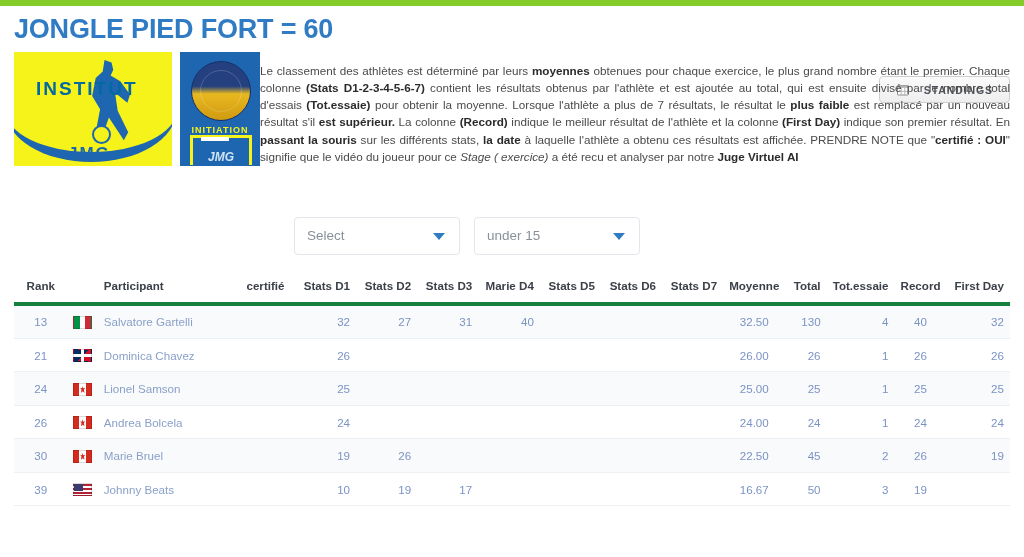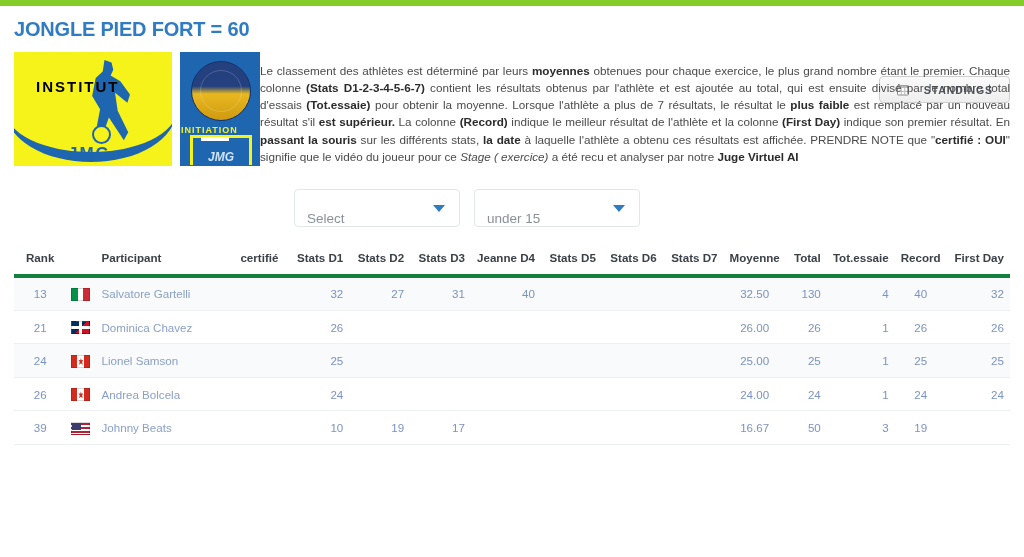--- a/index.html
+++ b/index.html
@@ -10,21 +10,21 @@
     background: #ffffff;
     font-family: "Liberation Sans", sans-serif;
   }
   #page { position: relative; width: 1024px; height: 557px; overflow: hidden; background:#fff; }
 
   .topbar { height: 6px; width: 100%; background: #83cc2a; }
 
   .title {
     margin: 0;
     padding: 8px 0 0 14px;
-    font-size: 20px;
+    font-size: 27px;
     line-height: 30px;
     font-weight: bold;
     color: #2f7bc4;
     letter-spacing: -0.2px;
     font-family: "Liberation Sans", sans-serif;
   }
 
   .btn-row {
     position: absolute;
     top: 76px; right: 14px;
@@ -57,22 +57,22 @@
   .logos { display: flex; gap: 8px; flex: none; padding-top: 2px; }
 
   .logo-institut {
     width: 158px; height: 114px;
     background: #f6f31a;
     position: relative;
     overflow: hidden;
   }
   .logo-institut .word {
     position: absolute; top: 26px; left: 22px;
-    font-size: 15px; font-weight: bold; letter-spacing: 2px;
-    color: #000000; font-family: "Liberation Sans", sans-serif;
+    font-size: 19px; font-weight: bold; letter-spacing: 2px;
+    color: #0369a1; font-family: "Liberation Sans", sans-serif;
   }
   .logo-institut .jmg {
     position: absolute; bottom: 2px; left: 54px;
     font-size: 17px; font-weight: bold; letter-spacing: 2px; color: #1f66b0;
   }
   .logo-institut .fig {
     position: absolute; top: 8px; left: 72px;
     width: 44px; height: 82px;
     background: #1f66b0;
     clip-path: polygon(42% 0,58% 3%,62% 12%,56% 19%,78% 26%,100% 42%,94% 52%,66% 40%,72% 62%,96% 88%,86% 98%,52% 70%,34% 98%,20% 94%,32% 60%,14% 44%,22% 22%,38% 14%);
@@ -100,21 +100,21 @@
     background: linear-gradient(#24407f 0%, #24407f 42%, #e8b820 55%, #d09a10 100%);
     border: 1px solid #16306a;
   }
   .logo-init .ballbig::after {
     content:""; position:absolute; inset: 8px;
     border-radius:50%;
     border: 1px solid rgba(255,255,255,0.18);
   }
   .logo-init .initword {
     position: absolute; top: 72px; left: 0; width: 100%;
-    text-align: left; color: #f6f31a;
+    text-align: center; color: #f6f31a;
     font-size: 9px; font-weight: bold; letter-spacing: 1px;
   }
   .logo-init .shield {
     position: absolute; bottom: 0; left: 9px;
     width: 62px; height: 30px;
     border: 3px solid #f6f31a;
     border-bottom: none;
     background: #1f66b0;
   }
   .logo-init .shield .bar {
@@ -136,25 +136,26 @@
   .para b { color: #2b2b2b; }
   .para i { font-style: italic; }
 
   .selects { display: flex; gap: 14px; margin: 12px 0 0 280px; }
   .sel {
     position: relative;
     width: 166px; height: 38px;
     border: 1px solid #e3e6ea;
     border-radius: 4px;
     background: #fff;
-    display: flex; align-items: flex-end;
+    display: flex; align-items: center;
     padding: 0 12px;
     font-size: 13.5px;
     color: #8a9099;
     cursor: pointer;
+    margin-top: 28px;
   }
   .sel .arrow {
     position: absolute; right: 14px; top: 50%;
     margin-top: -3px;
     width: 0; height: 0;
     border-left: 6px solid transparent;
     border-right: 6px solid transparent;
     border-top: 7px solid #2f7bc4;
   }
 
@@ -266,21 +267,21 @@
     <table class="rank">
       <thead>
         <tr>
           <th class="c-rank">Rank</th>
           <th class="c-flag"></th>
           <th class="c-part">Participant</th>
           <th class="c-cert">certifié</th>
           <th class="c-stat">Stats D1</th>
           <th class="c-stat">Stats D2</th>
           <th class="c-stat">Stats D3</th>
-          <th class="c-stat">Jeanne D4</th>
+          <th class="c-stat">Marie D4</th>
           <th class="c-stat">Stats D5</th>
           <th class="c-stat">Stats D6</th>
           <th class="c-stat">Stats D7</th>
           <th class="c-moy">Moyenne</th>
           <th class="c-tot">Total</th>
           <th class="c-te">Tot.essaie</th>
           <th class="c-rec">Record</th>
           <th class="c-fd">First Day</th>
         </tr>
       </thead>
@@ -350,20 +351,38 @@
             <td class="c-stat"></td>
             <td class="c-stat"></td>
             <td class="c-stat"></td>
             <td class="c-stat"></td>
             <td class="c-moy">24.00</td>
             <td class="c-tot">24</td>
             <td class="c-te">1</td>
             <td class="c-rec">24</td>
             <td class="c-fd">24</td>
           </tr>
+          <tr class="odd">
+            <td class="c-rank">30</td>
+            <td class="c-flag"><span class="flag f-ca"></span></td>
+            <td class="c-part"><span class="pname">Marie Bruel</span></td>
+            <td class="c-cert"></td>
+            <td class="c-stat">19</td>
+            <td class="c-stat">26</td>
+            <td class="c-stat"></td>
+            <td class="c-stat"></td>
+            <td class="c-stat"></td>
+            <td class="c-stat"></td>
+            <td class="c-stat"></td>
+            <td class="c-moy">22.50</td>
+            <td class="c-tot">45</td>
+            <td class="c-te">2</td>
+            <td class="c-rec">26</td>
+            <td class="c-fd">19</td>
+          </tr>
           <tr class="even">
             <td class="c-rank">39</td>
             <td class="c-flag"><span class="flag f-us"></span></td>
             <td class="c-part"><span class="pname">Johnny Beats</span></td>
             <td class="c-cert"></td>
             <td class="c-stat">10</td>
             <td class="c-stat">19</td>
             <td class="c-stat">17</td>
             <td class="c-stat"></td>
             <td class="c-stat"></td>

